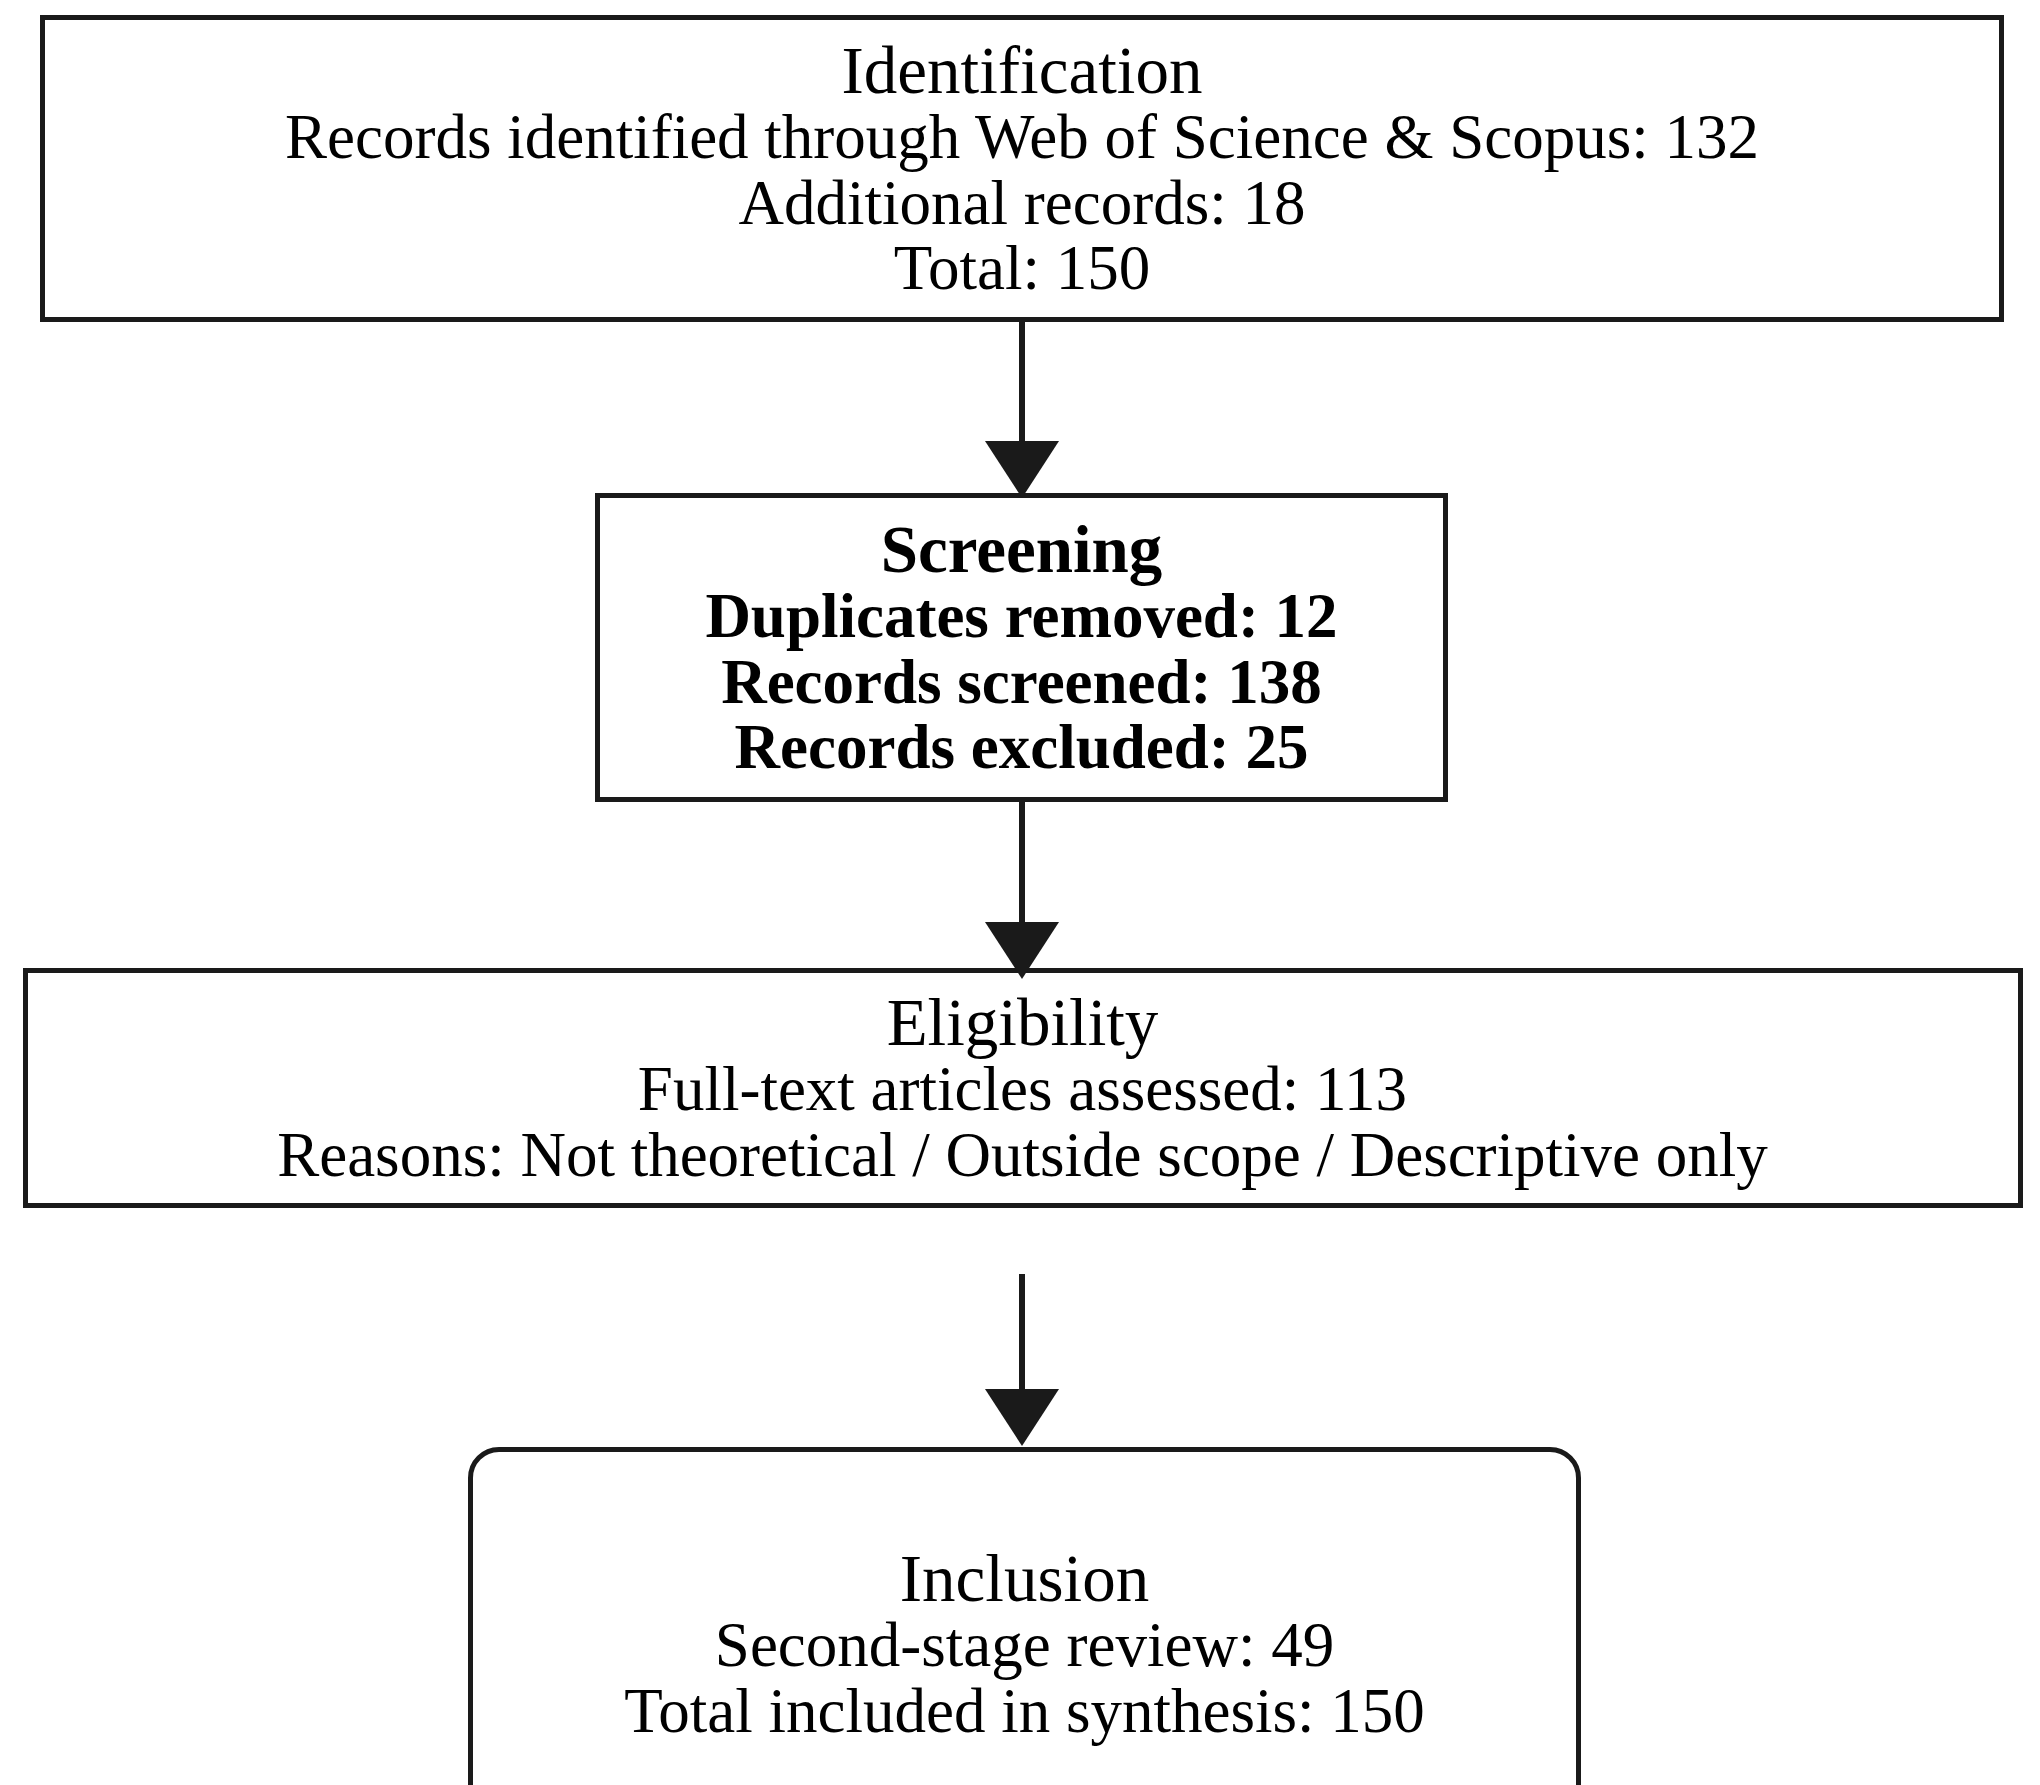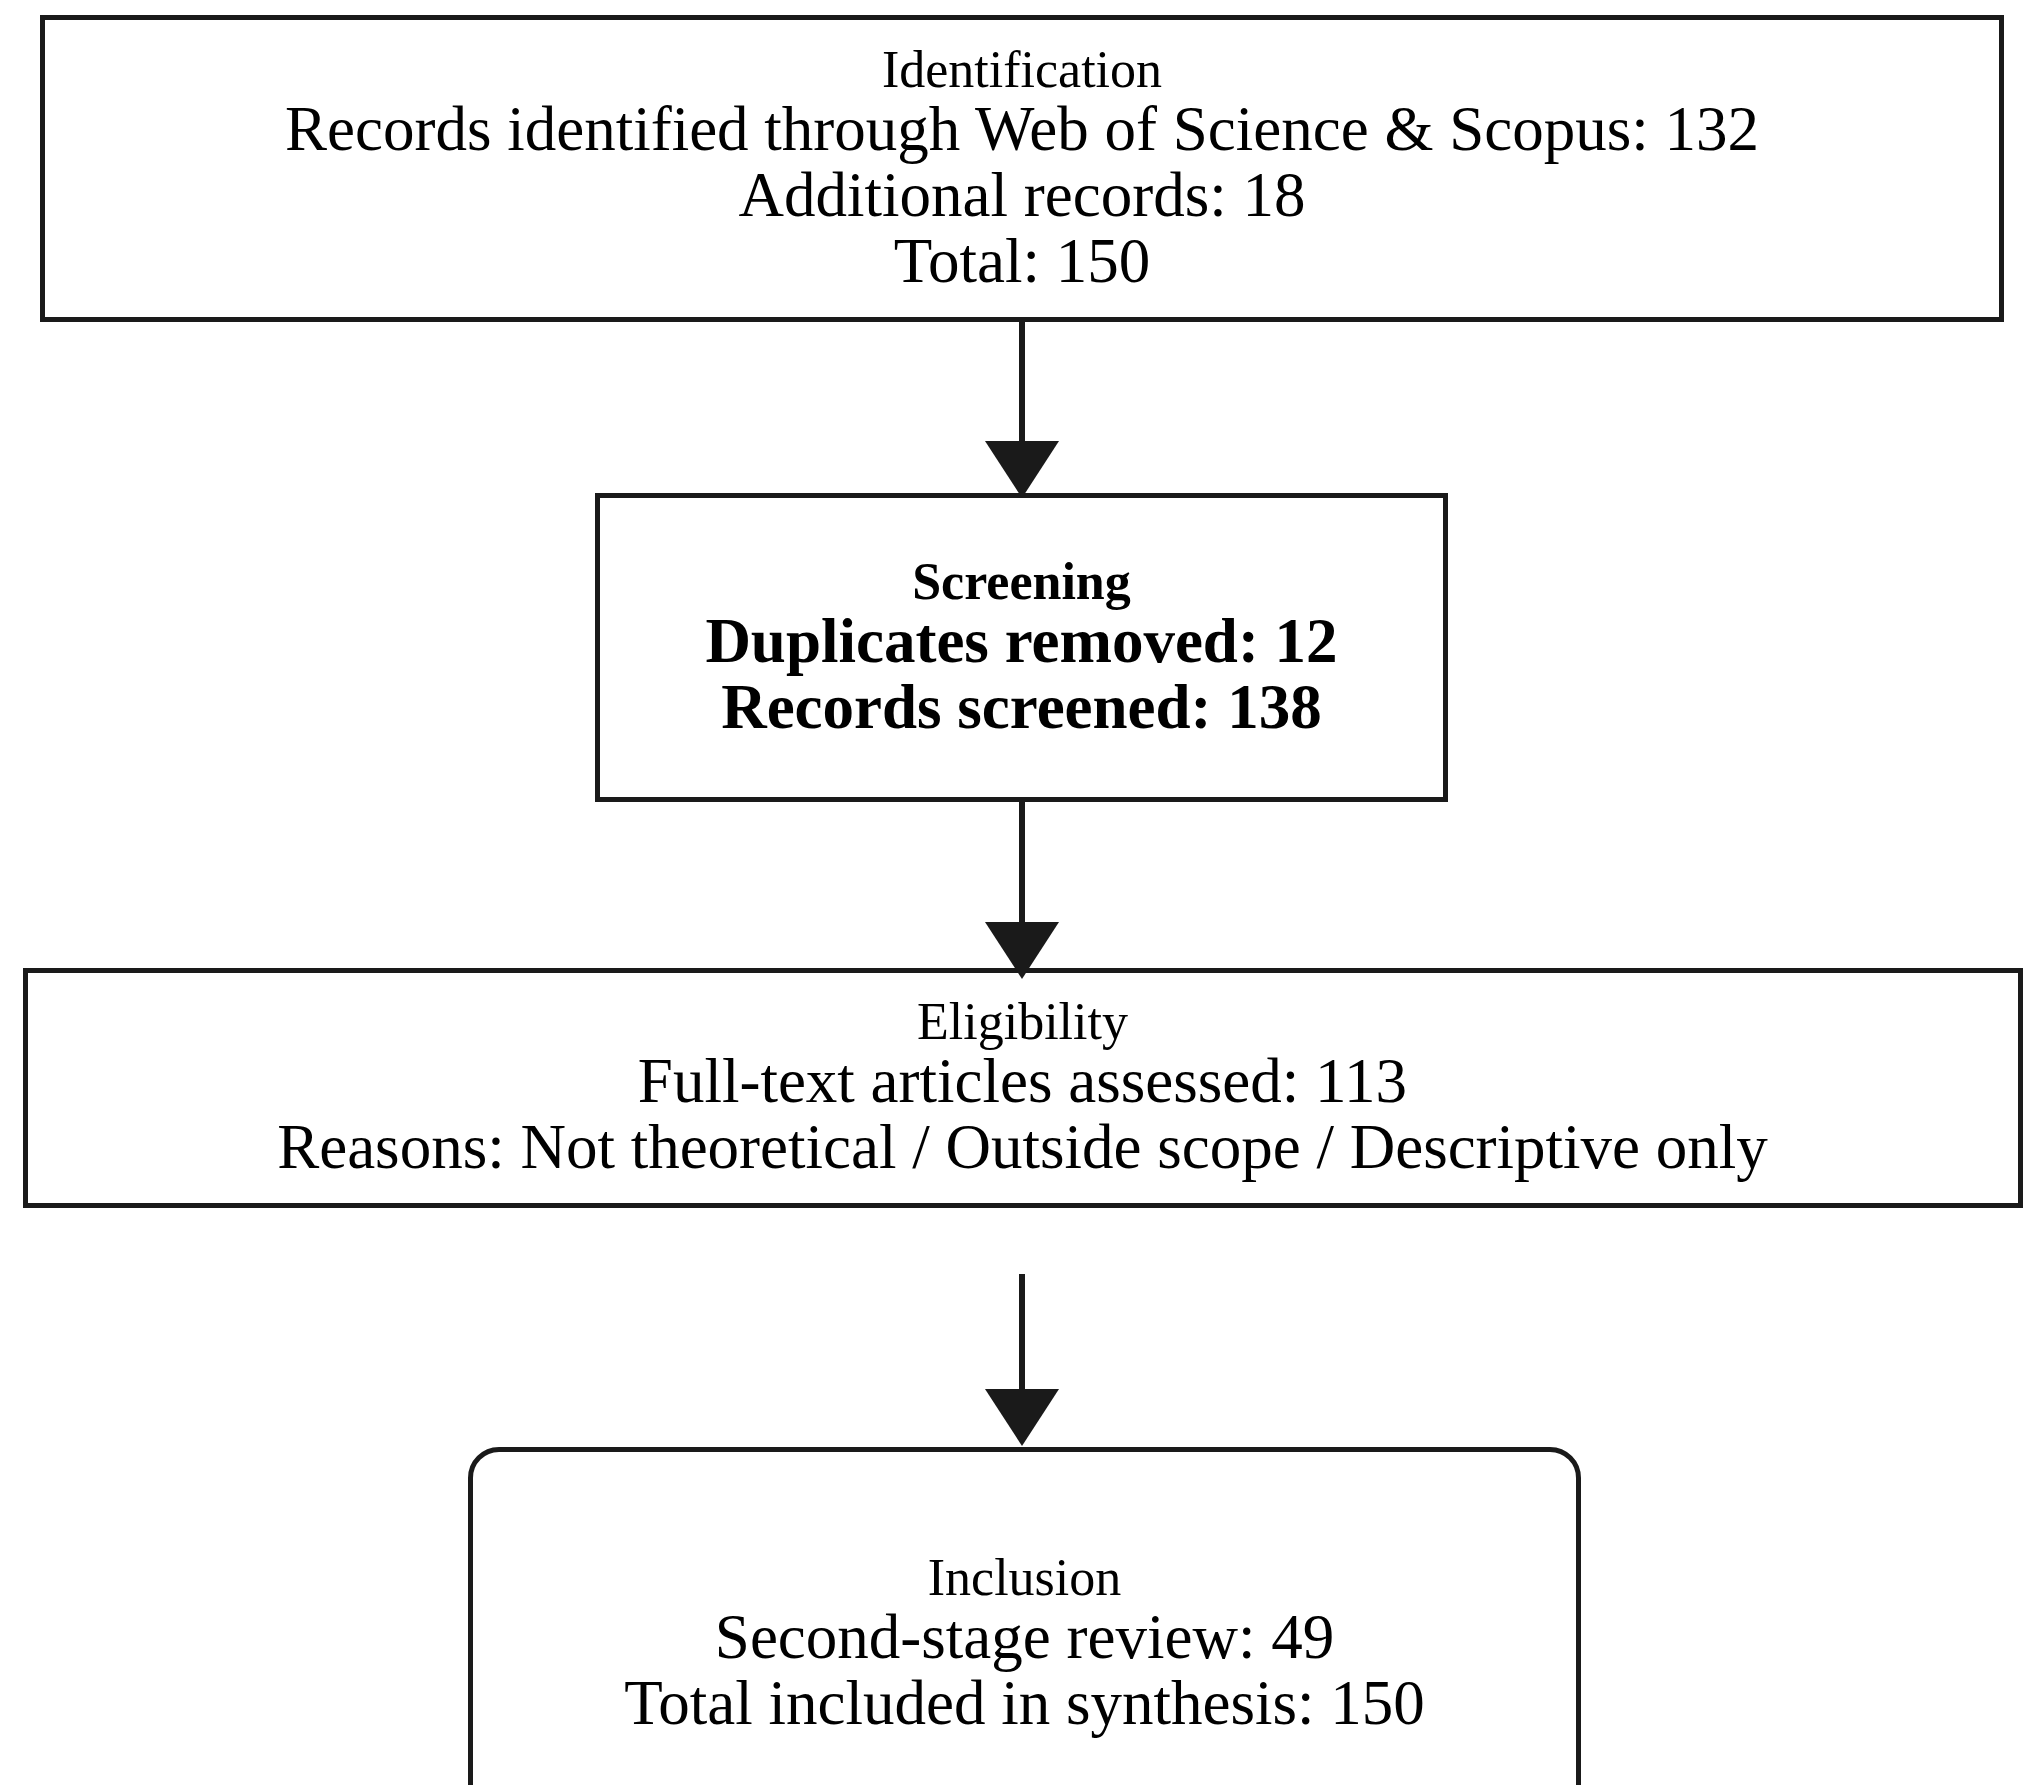--- a/index.html
+++ b/index.html
@@ -33,21 +33,21 @@
     display: block;
     width: 100%;
     text-align: center;
     white-space: nowrap;
     font-size: 63px;
     line-height: 1.045;
     letter-spacing: 0px;
   }
 
   .stage-title {
-    font-size: 52px;
+    font-size: 67px;
     line-height: 1.045;
   }
 
   
   #box-identification { left: 40px;  top: 15px;   width: 1964px; height: 307px; }
   #box-screening      { left: 595px; top: 493px;  width: 853px; height: 309px; font-weight: bold; }
   #box-eligibility    { left: 22.5px;  top: 968px; width: 2000px; height: 240px; }
   #box-inclusion      { left: 468px; top: 1447px; width: 1113px; height: 394px; border-radius: 31px; }
 
   
@@ -91,20 +91,21 @@
     <span class="stage-line stage-title">Identification</span>
     <span class="stage-line">Records identified through Web of Science &amp; Scopus: 132</span>
     <span class="stage-line">Additional records: 18</span>
     <span class="stage-line">Total: 150</span>
   </div>
 
   <div class="stage-box" id="box-screening">
     <span class="stage-line stage-title">Screening</span>
     <span class="stage-line">Duplicates removed: 12</span>
     <span class="stage-line">Records screened: 138</span>
+    <span class="stage-line">Records excluded: 25</span>
   </div>
 
   <div class="stage-box" id="box-eligibility">
     <span class="stage-line stage-title">Eligibility</span>
     <span class="stage-line">Full-text articles assessed: 113</span>
     <span class="stage-line">Reasons: Not theoretical / Outside scope / Descriptive only</span>
   </div>
 
   <div class="stage-box" id="box-inclusion">
     <span class="stage-line stage-title">Inclusion</span>

